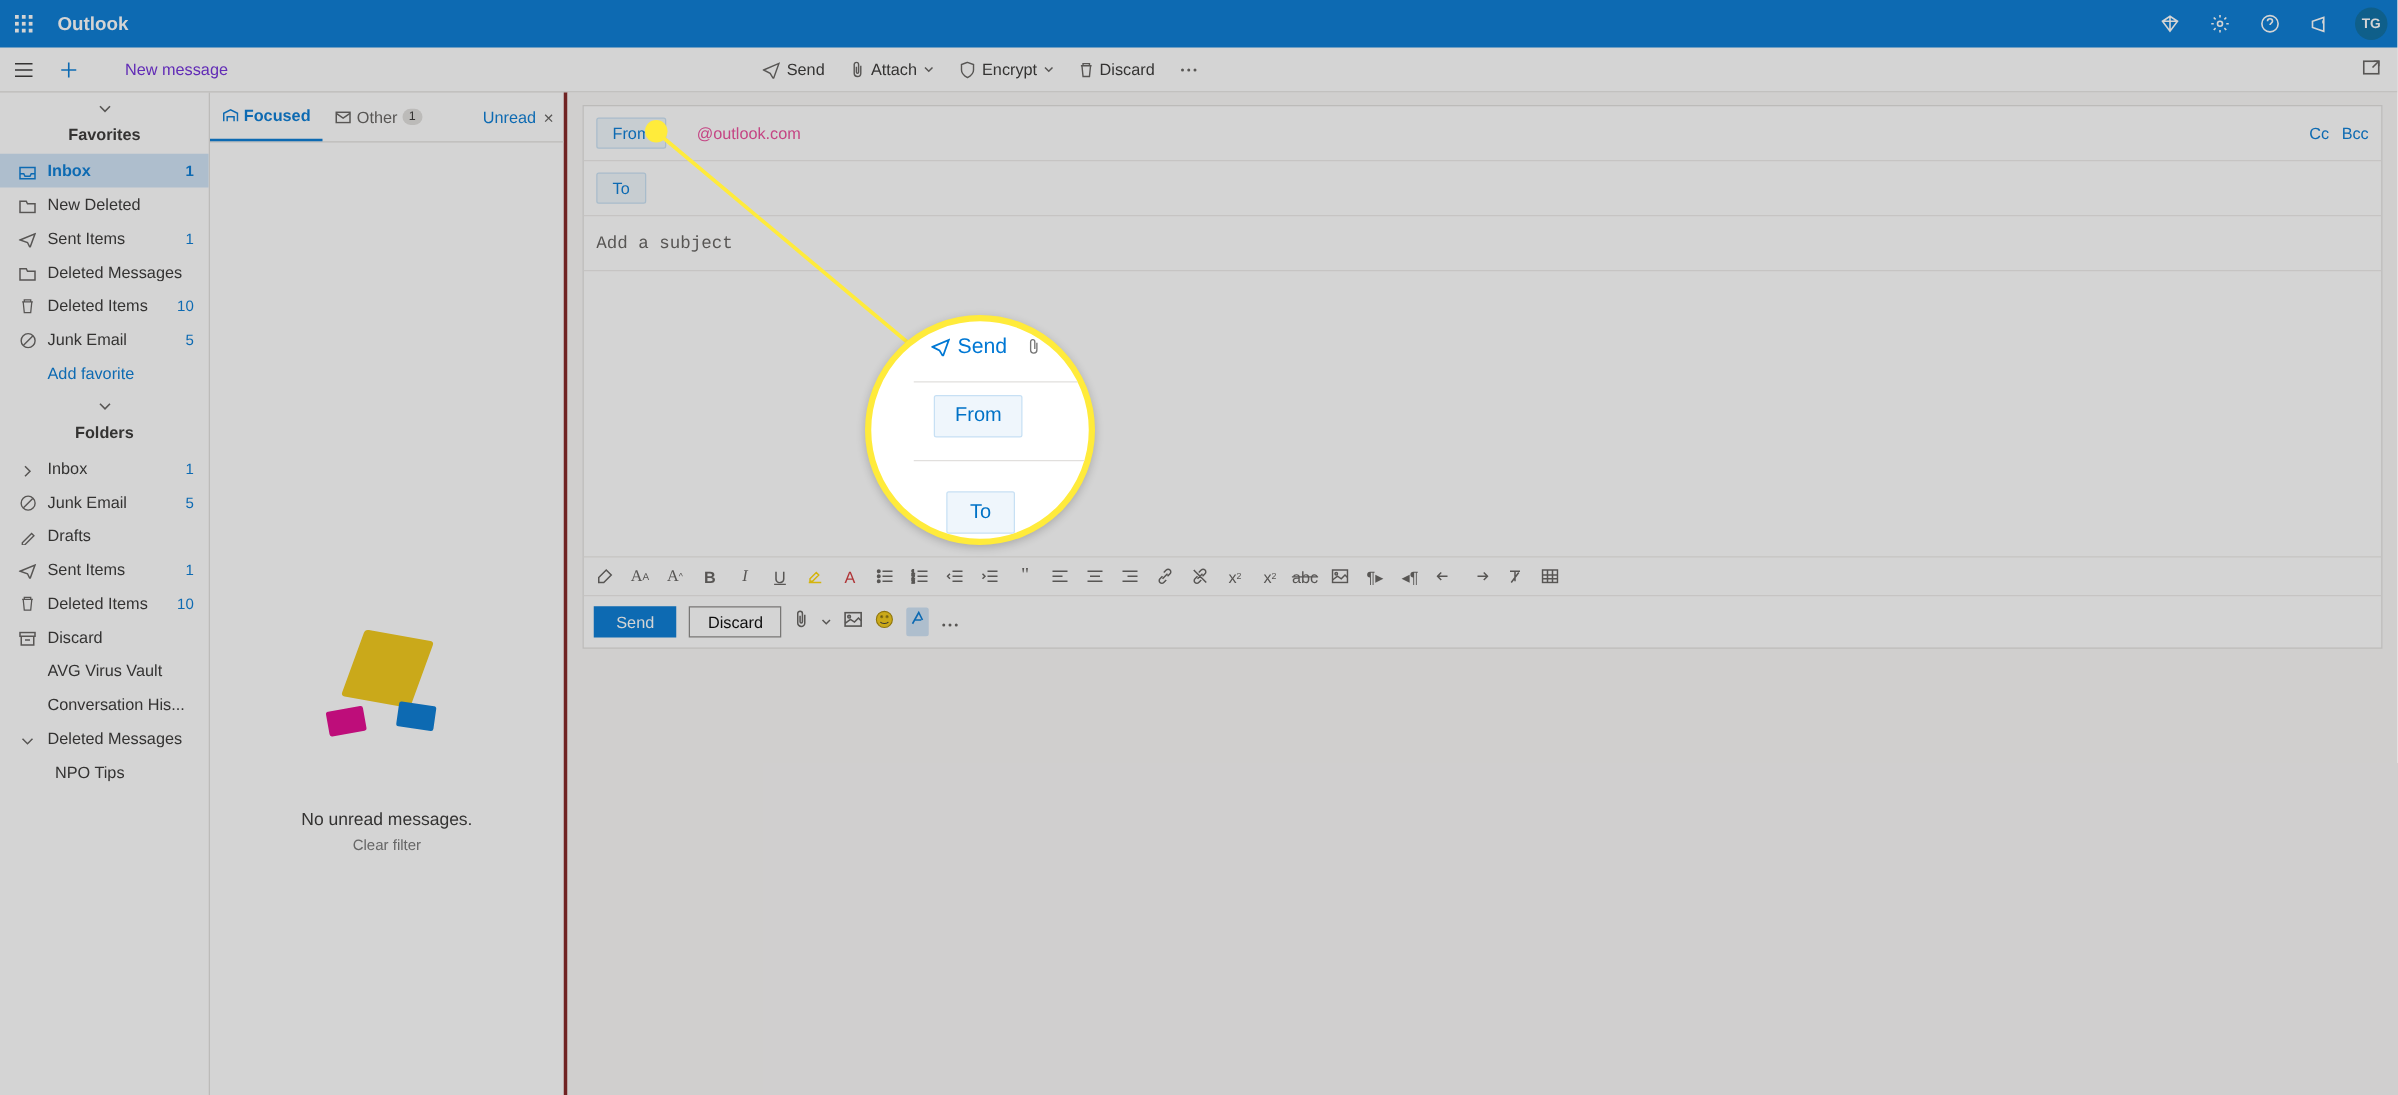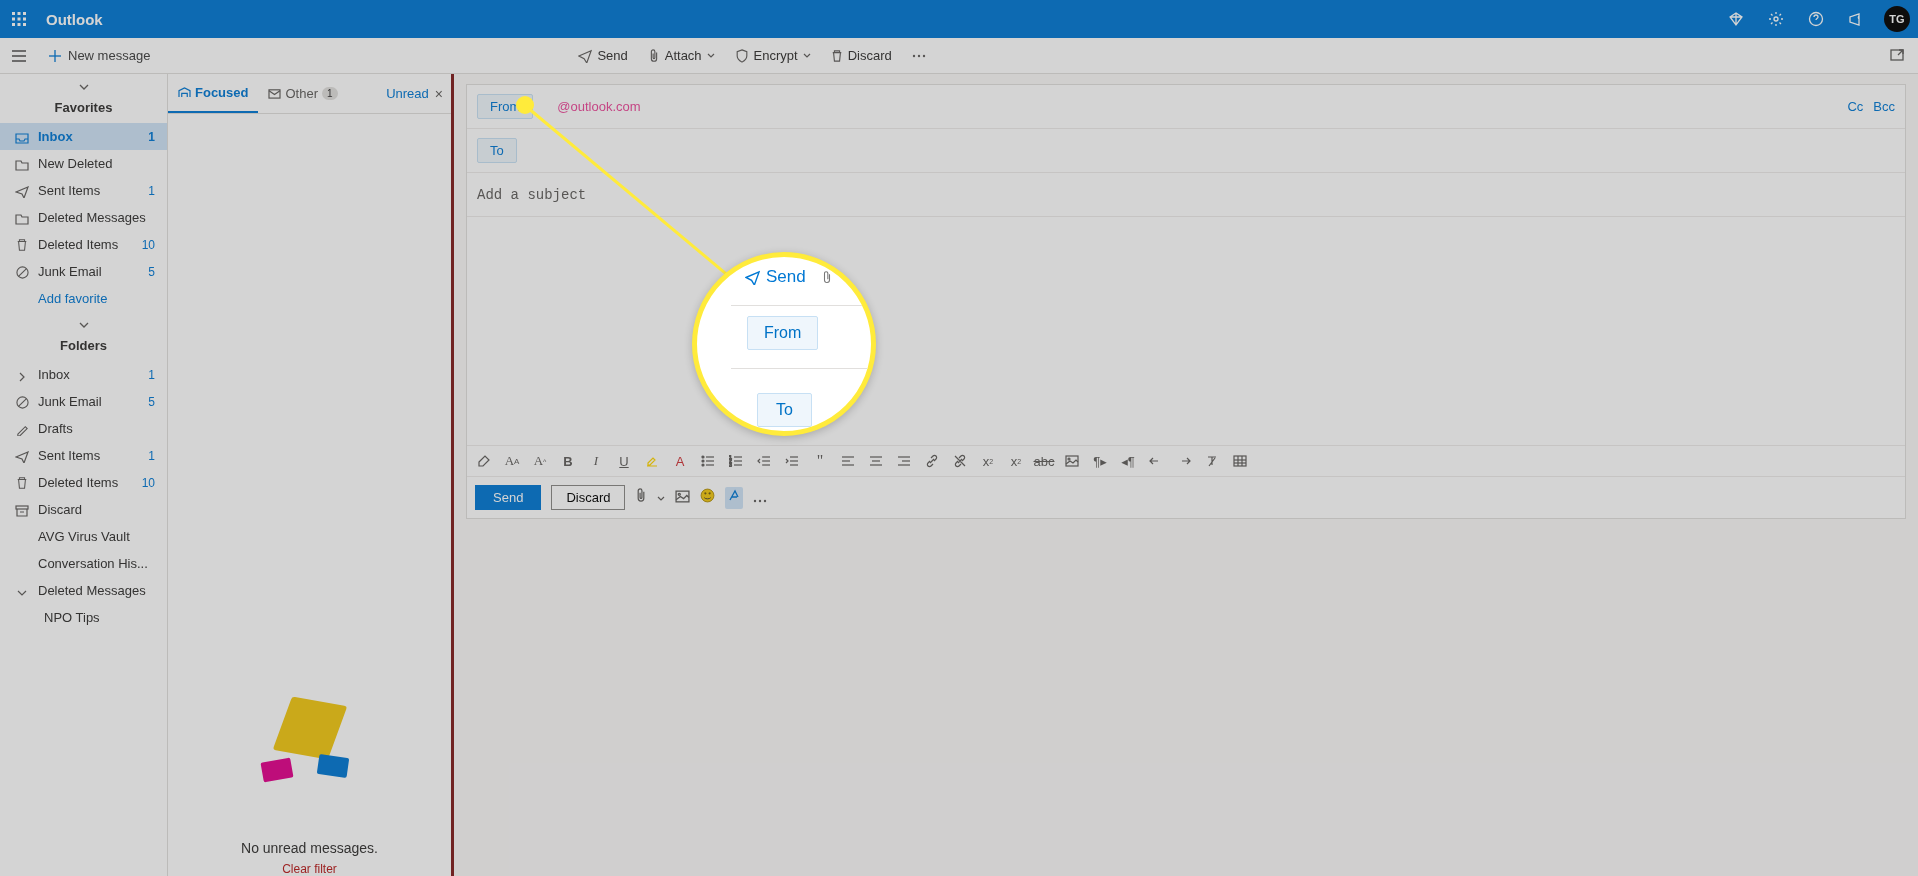--- a/index.html
+++ b/index.html
@@ -8,26 +8,26 @@
 
 .header { display: flex; align-items: center; height: 38px; background: #0078d4; color: #fff; }
 .waffle { width: 38px; height: 38px; display: flex; align-items: center; justify-content: center; cursor: pointer; }
 .app-name { font-size: 15px; font-weight: 600; padding: 0 18px 0 8px; }
 .search-wrap { width: 286px; height: 28px; background: rgba(255,255,255,0.2); display: flex; align-items: center; border-radius: 2px; margin-left: 8px; }
 .search-wrap svg { margin: 0 6px; opacity: 0.9; }
 .search-input { background: transparent; border: 0; color: #fff; font-size: 13px; outline: none; width: 100%; }
 .search-input::placeholder { color: rgba(255,255,255,0.9); }
 .header-spacer { flex: 1; }
 .header-icon { width: 40px; height: 38px; display: flex; align-items: center; justify-content: center; cursor: pointer; }
-.avatar { width: 26px; height: 26px; border-radius: 50%; background: #000000; color: #fff; font-size: 11px; display: flex; align-items: center; justify-content: center; font-weight: 600; margin: 0 8px; }
+.avatar { width: 26px; height: 26px; border-radius: 50%; background: #0369a1; color: #fff; font-size: 11px; display: flex; align-items: center; justify-content: center; font-weight: 600; margin: 0 8px; }
 
 
 .cmdbar { display: flex; align-items: center; height: 36px; border-bottom: 1px solid #e1dfdd; }
 .hamburger { width: 38px; display: flex; justify-content: center; cursor: pointer; }
-.new-msg { display: flex; align-items: center; color: #404040; font-size: 13px; cursor: pointer; padding: 0 10px; }
+.new-msg { display: flex; align-items: center; color: #6d28d9; font-size: 13px; cursor: pointer; padding: 0 10px; gap: 32px; }
 .new-msg svg { margin-right: 6px; }
 .cmdbar-right { display: flex; align-items: center; margin-left: 410px; gap: 4px; }
 .cmd-item { display: flex; align-items: center; font-size: 13px; color: #323130; padding: 4px 8px; cursor: pointer; gap: 5px; }
 .cmd-item svg { color: #605e5c; }
 .cmdbar-far { margin-left: auto; padding-right: 14px; cursor: pointer; }
 
 
 .main { display: flex; height: calc(100% - 74px); }
 .sidebar { width: 168px; border-right: 1px solid #e1dfdd; font-size: 13px; color: #323130; overflow: hidden; }
 .side-section { display: flex; align-items: center; padding: 8px 12px; font-weight: 600; gap: 8px; cursor: pointer; flex-direction: column; }
@@ -40,27 +40,27 @@
 .side-link { color: #0078d4; font-size: 13px; padding: 6px 12px 6px 38px; cursor: pointer; }
 .side-item.sub { padding-left: 38px; }
 
 .msglist { width: 286px; border-right: 3px solid #7f1d1d; display: flex; flex-direction: column; }
 .tabs { display: flex; align-items: center; border-bottom: 1px solid #e1dfdd; height: 40px; font-size: 13px; }
 .tab { display: flex; align-items: center; gap: 4px; padding: 0 10px; height: 100%; cursor: pointer; color: #605e5c; }
 .tab.active { color: #0078d4; border-bottom: 2px solid #0078d4; font-weight: 600; }
 .badge { background: #e1dfdd; color: #323130; border-radius: 8px; font-size: 10px; padding: 1px 5px; }
 .filter { display: flex; align-items: center; margin-left: auto; padding-right: 8px; color: #0078d4; font-size: 13px; gap: 4px; cursor: pointer; }
 .filter .x { color: #605e5c; font-size: 14px; margin-left: 2px;}
-.empty { flex: 1; display: flex; flex-direction: column; align-items: center; justify-content: flex-end; padding-top: 200px; }
+.empty { flex: 1; display: flex; flex-direction: column; align-items: center; justify-content: center; padding-top: 200px; }
 .empty-illus { position: relative; width: 100px; height: 100px; }
 .cube { position: absolute; width: 56px; height: 56px; background: #f2c811; transform: rotate(12deg) skew(-8deg,-2deg); top: 0; left: 22px; border-radius: 3px;}
 .env1 { position: absolute; width: 30px; height: 20px; background: #e3008c; top: 60px; left: 2px; border-radius: 2px; transform: rotate(-10deg);}
 .env2 { position: absolute; width: 30px; height: 20px; background: #0078d4; top: 56px; left: 58px; border-radius: 2px; transform: rotate(8deg);}
 .empty-text { font-size: 14px; color: #323130; margin-top: 40px; }
-.clear-filter { color: #b91c1c; font-size: 12px; margin-top: 6px; cursor: pointer; }
+.clear-filter { color: #737373; font-size: 12px; margin-top: 6px; cursor: pointer; }
 
 .compose { flex: 1; display: flex; flex-direction: column; background: #faf9f8; padding: 10px 12px 0 12px; }
 .card { background: #fff; border: 1px solid #e1dfdd; display: flex; flex-direction: column; }
 .row { display: flex; align-items: center; border-bottom: 1px solid #edebe9; min-height: 44px; padding: 4px 10px; }
 .pill { background: #eff6fc; color: #0078d4; border: 1px solid #c7e0f4; font-size: 13px; padding: 4px 12px; border-radius: 2px; cursor: pointer; }
 .from-email { font-size: 13px; color: #ec4899; margin-left: 24px; }
 .row-spacer { flex: 1; }
 .ccbcc { color: #0078d4; font-size: 13px; margin-left: 10px; cursor: pointer; }
 .subject-row input { border: 0; outline: 0; font-size: 14px; width: 100%; color: #323130; font-family: Liberation Mono, monospace; }
 .subject-row input::placeholder { color: #605e5c; }

